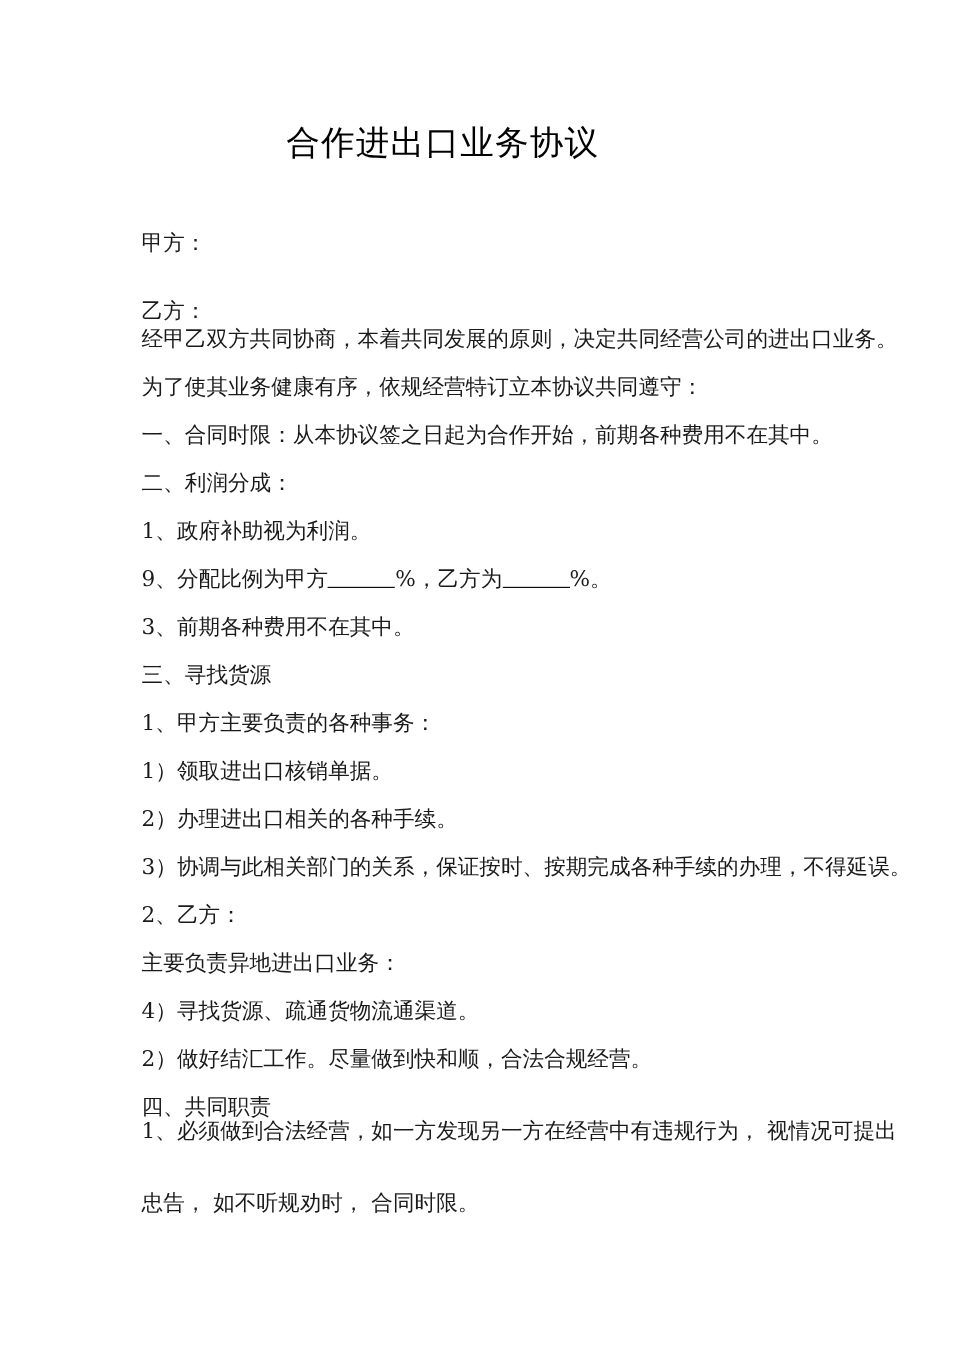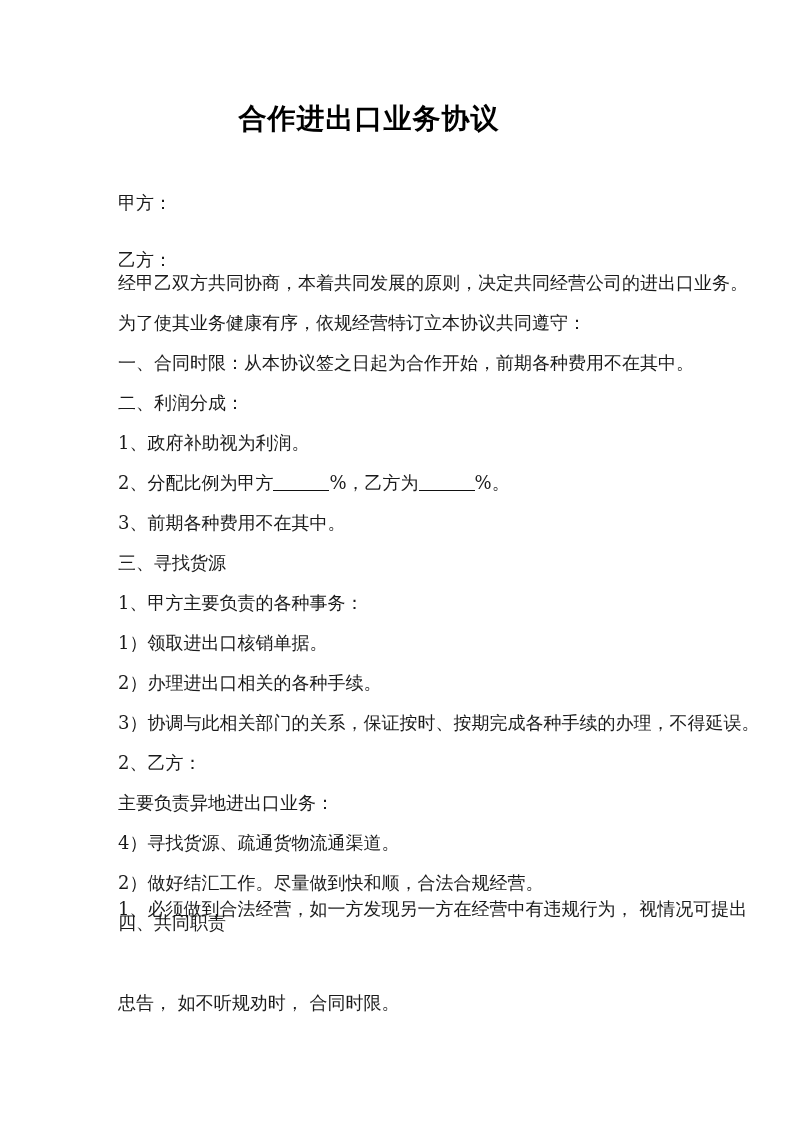--- a/index.html
+++ b/index.html
@@ -1,43 +1,43 @@
 <!DOCTYPE html>
 <html><head>
 <meta charset="utf-8">
 <style>
   html, body { margin: 0; padding: 0; background: #ffffff; }
   body { width: 794px; height: 1123px; position: relative; overflow: hidden;
          font-family: "DejaVu Serif", "Liberation Serif", serif; color: #111; }
   .title { position: absolute; left: 0; width: 738px; top: 100px; text-align: center;
-           font-size: 28px; font-weight: bold; letter-spacing: 1px; color: #000; }
+           font-size: 28px; font-weight: normal; letter-spacing: 1px; color: #000; }
   .line { position: absolute; left: 118px; font-size: 18px; line-height: 20px;
           white-space: nowrap; color: #1a1a1a; }
   .blank { display: inline-block; width: 56px; border-bottom: 1px solid #111; height: 14px; vertical-align: -2px; }
 </style>
 </head>
 <body>
 
 <div class="title">合作进出口业务协议</div>
 
 <div class="line" style="top:193px">甲方：</div>
 <div class="line" style="top:250px">乙方：</div>
 <div class="line" style="top:273px">经甲乙双方共同协商，本着共同发展的原则，决定共同经营公司的进出口业务。</div>
 <div class="line" style="top:313px">为了使其业务健康有序，依规经营特订立本协议共同遵守：</div>
 <div class="line" style="top:353px">一、合同时限：从本协议签之日起为合作开始，前期各种费用不在其中。</div>
 <div class="line" style="top:393px">二、利润分成：</div>
 <div class="line" style="top:433px">1、政府补助视为利润。</div>
 <div class="line" style="top:473px">
-  <span>2、分配比例为甲方</span><span class="blank"></span><span>%，乙方为</span><span class="blank"></span><span>%。</span>
+  <span>9、分配比例为甲方</span><span class="blank"></span><span>%，乙方为</span><span class="blank"></span><span>%。</span>
 </div>
 <div class="line" style="top:513px">3、前期各种费用不在其中。</div>
 <div class="line" style="top:553px">三、寻找货源</div>
 <div class="line" style="top:593px">1、甲方主要负责的各种事务：</div>
 <div class="line" style="top:633px">1）领取进出口核销单据。</div>
 <div class="line" style="top:673px">2）办理进出口相关的各种手续。</div>
 <div class="line" style="top:713px">3）协调与此相关部门的关系，保证按时、按期完成各种手续的办理，不得延误。</div>
 <div class="line" style="top:753px">2、乙方：</div>
 <div class="line" style="top:793px">主要负责异地进出口业务：</div>
 <div class="line" style="top:833px">4）寻找货源、疏通货物流通渠道。</div>
 <div class="line" style="top:873px">2）做好结汇工作。尽量做到快和顺，合法合规经营。</div>
 <div class="line" style="top:913px">四、共同职责</div>
-<div class="line" style="top:899px">1、必须做到合法经营，如一方发现另一方在经营中有违规行为， 视情况可提出</div>
+<div class="line" style="top:933px">1、必须做到合法经营，如一方发现另一方在经营中有违规行为， 视情况可提出</div>
 <div class="line" style="top:993px">忠告， 如不听规劝时， 合同时限。</div>
 
 </body></html>

